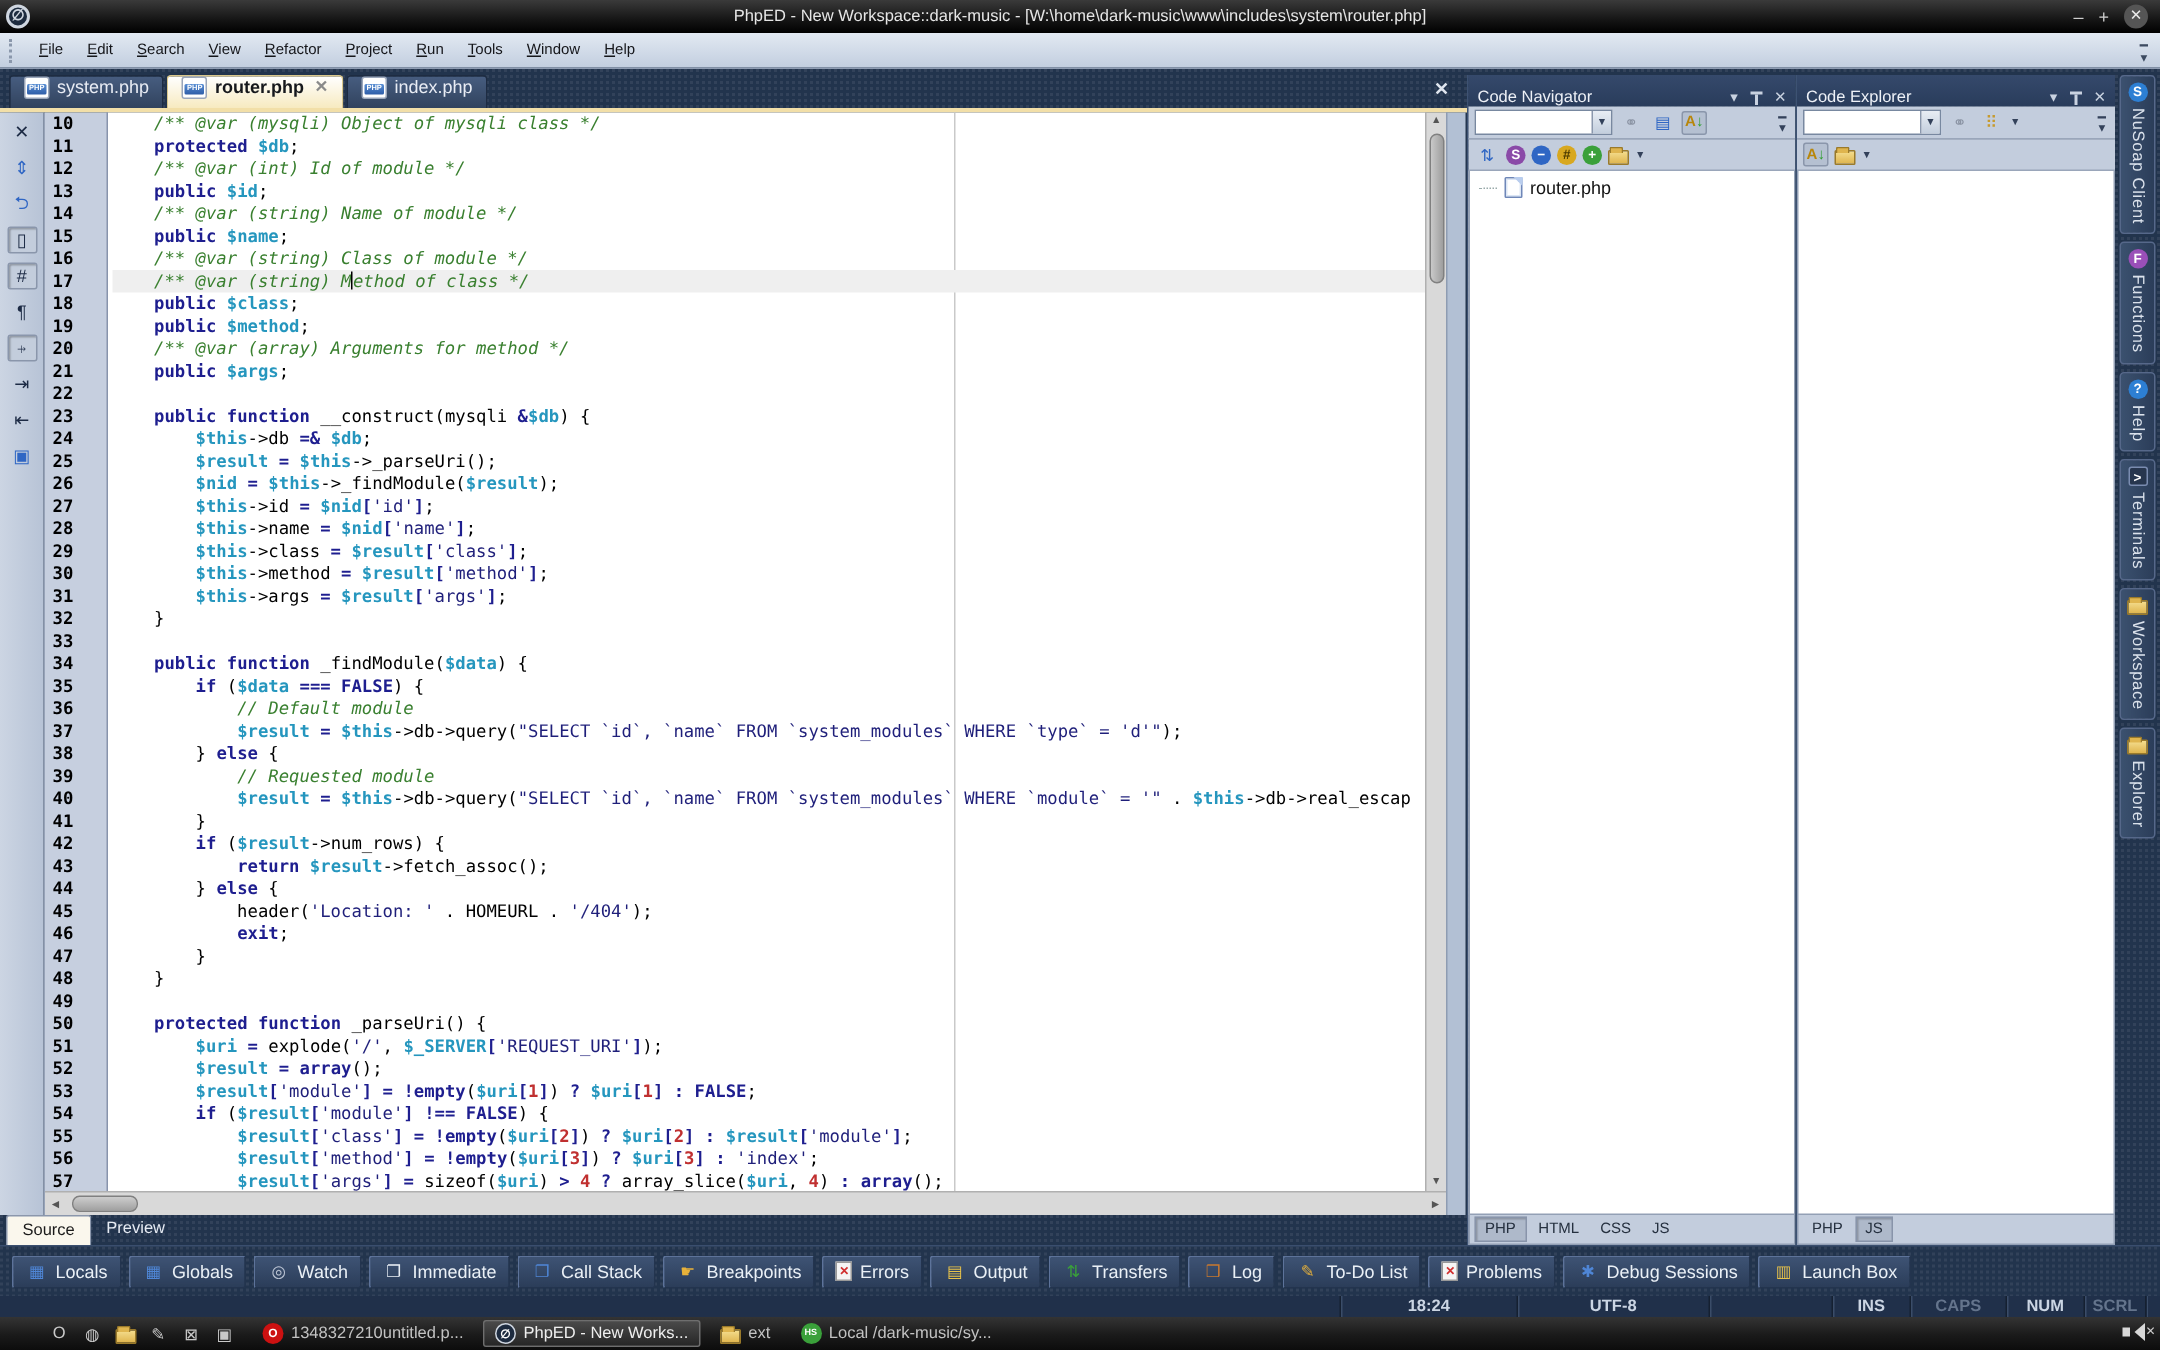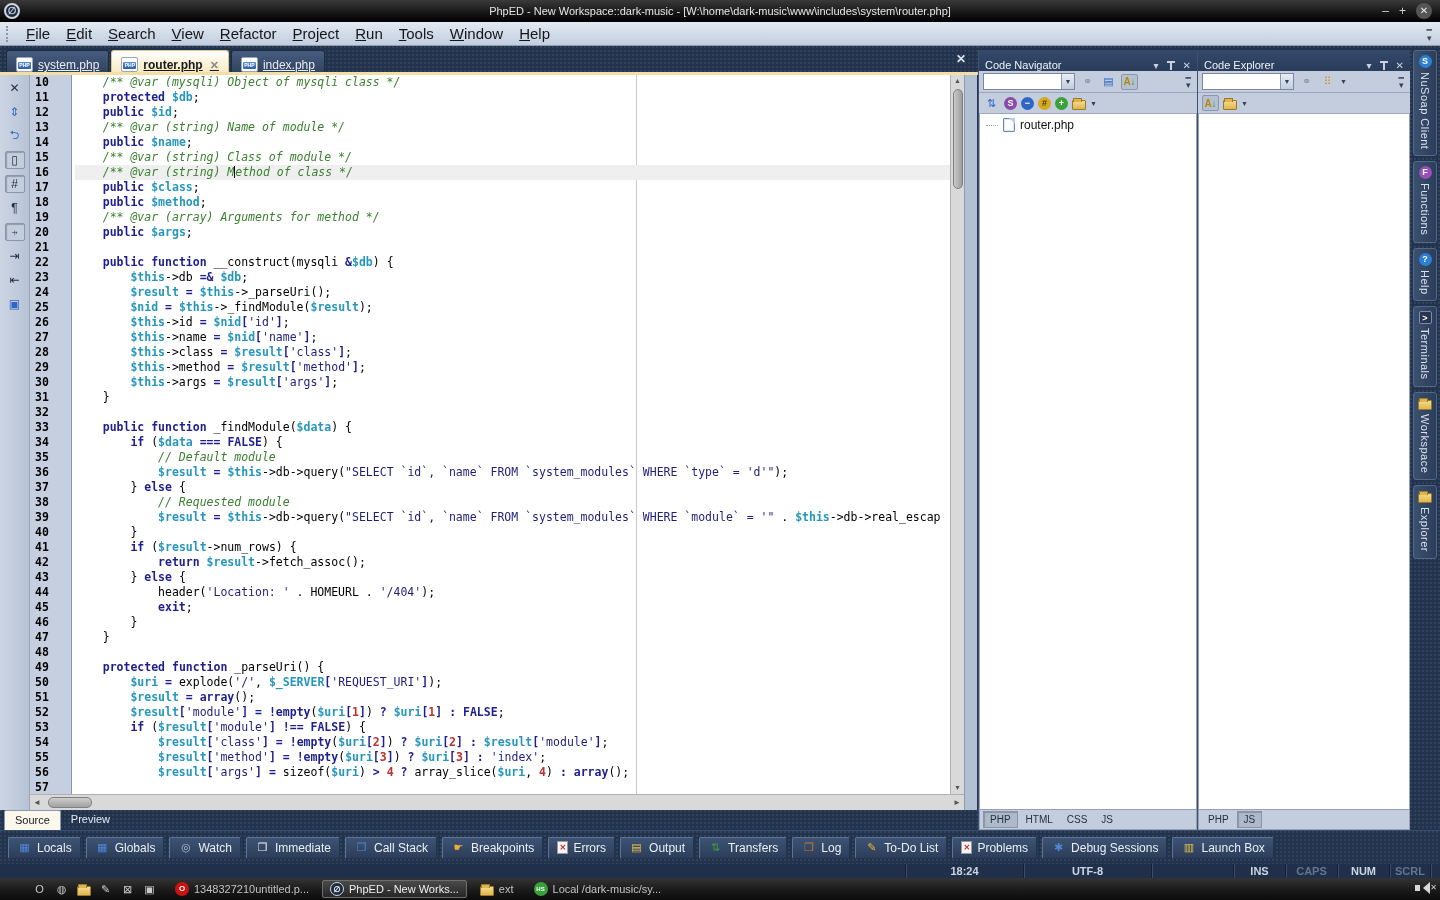--- a/index.html
+++ b/index.html
@@ -10,32 +10,32 @@
   .titlebar { height:22px; display:flex; align-items:center; background:linear-gradient(#3a3a3a,#151515 60%,#000); color:#e6e6e6; font-size:11px; position:relative; }
   .titlebar .appicon { width:16px; height:16px; margin-left:4px; border-radius:50%; background:#1d2b3f; border:2px solid #cfd6e0; color:#cfd6e0; font-size:10px; line-height:12px; text-align:center; font-weight:bold; }
   .titlebar .title { position:absolute; left:0; right:0; text-align:center; pointer-events:none; }
   .wincontrols { margin-left:auto; display:flex; align-items:center; gap:10px; padding-right:8px; z-index:2; }
   .wincontrols span { color:#cfcfcf; font-size:12px; cursor:default; }
   .wincontrols .close { width:16px;height:16px;border-radius:50%;background:#555;color:#eee;text-align:center;line-height:15px;font-size:10px; }
 
   
   .menubar { height:24px; display:flex; align-items:center; background:linear-gradient(#e2e9f2,#c2cedf); border-bottom:1px solid #8e9cb2; padding-left:6px; }
   .menugrip { width:4px; height:16px; border-left:2px dotted #8a97ab; margin-right:8px; }
-  .menu-item { font-size:15px; color:#15161a; padding:3px 8px; }
+  .menu-item { font-size:10px; color:#15161a; padding:3px 8px; }
   .menu-item u { text-decoration:underline; }
   .menu-overflow { margin-left:auto; margin-right:8px; color:#3c4a60; font-size:9px; line-height:8px; text-align:center; }
 
   
   .mainrow { display:flex; height:784px; }
   .dotbg { background-color:#22344d; background-image:radial-gradient(circle at 1px 1px, rgba(255,255,255,.07) 1px, transparent 1.3px); background-size:4px 4px; }
 
   
   .edcol { width:978px; display:flex; flex-direction:column; }
   .tabbar { height:26px; display:flex; align-items:flex-end; padding-left:6px; position:relative; }
-  .tab { height:22px; display:flex; align-items:flex-end; gap:5px; padding:0 9px; font-size:12px; border-radius:3px 3px 0 0; margin-right:2px;text-decoration:underline; }
+  .tab { height:22px; display:flex; align-items:flex-start; gap:5px; padding:0 9px; font-size:12px; border-radius:3px 3px 0 0; margin-right:2px; }
   .tab.inactive { background:linear-gradient(#475d80,#31435e); color:#e8ecf4; border:1px solid #1e2c42; border-bottom:none; }
   .tab.active { background:linear-gradient(#ffffff,#f7eac0); color:#16181c; font-weight:bold; border:1px solid #d9c78c; border-bottom:none; }
   .tab .closex { color:#8a8a8a; font-weight:bold; font-size:11px; margin-left:2px; }
   .phpfile { width:17px; height:15px; background:#fff; border:1px solid #9aa6ba; border-radius:2px; position:relative; }
   .phpfile i { position:absolute; left:1px; right:1px; top:4px; height:7px; background:linear-gradient(#5a8fd4,#2f5ea8); color:#fff; font-style:normal; font-size:5px; font-weight:bold; text-align:center; line-height:7px; border-radius:1px; }
   .tabbar-close { position:absolute; right:12px; top:6px; color:#dfe5ee; font-size:12px; font-weight:bold; }
   .wheatline { height:3px; background:#f2dfa8; }
 
   .edbody { display:flex; height:735px; }
   .lefttools { width:30px; background:linear-gradient(90deg,#ccd5e3,#b7c3d6); border-right:1px solid #97a3b8; display:flex; flex-direction:column; align-items:center; padding-top:4px; gap:6px; }
@@ -255,20 +255,21 @@
               <div class="codeline">53</div>
               <div class="codeline">54</div>
               <div class="codeline">55</div>
               <div class="codeline">56</div>
               <div class="codeline">57</div>
             </div>
           <div class="code" id="codearea">
             <div class="marginline"></div>
           <div class="codeline"><span>    </span><span class="seg-c">/** @var (mysqli) Object of mysqli class */</span></div>
               <div class="codeline"><span>    </span><span class="seg-k">protected</span><span> </span><span class="seg-v">$db</span><span>;</span></div>
+              <div class="codeline"><span>    </span><span class="seg-c">/** @var (int) Id of module */</span></div>
               <div class="codeline"><span>    </span><span class="seg-k">public</span><span> </span><span class="seg-v">$id</span><span>;</span></div>
               <div class="codeline"><span>    </span><span class="seg-c">/** @var (string) Name of module */</span></div>
               <div class="codeline"><span>    </span><span class="seg-k">public</span><span> </span><span class="seg-v">$name</span><span>;</span></div>
               <div class="codeline"><span>    </span><span class="seg-c">/** @var (string) Class of module */</span></div>
               <div class="codeline current"><span>    </span><span class="seg-c">/** @var (string) M</span><span class="cursorbar"></span><span class="seg-c">ethod of class */</span></div>
               <div class="codeline"><span>    </span><span class="seg-k">public</span><span> </span><span class="seg-v">$class</span><span>;</span></div>
               <div class="codeline"><span>    </span><span class="seg-k">public</span><span> </span><span class="seg-v">$method</span><span>;</span></div>
               <div class="codeline"><span>    </span><span class="seg-c">/** @var (array) Arguments for method */</span></div>
               <div class="codeline"><span>    </span><span class="seg-k">public</span><span> </span><span class="seg-v">$args</span><span>;</span></div>
               <div class="codeline"></div>
@@ -497,21 +498,21 @@
     </div>
   </div>
 
 <div class="statusbar">
   <div class="sfill"></div>
   <div class="sseg" style="width:118px">18:24</div>
   <div class="sseg" style="width:128px">UTF-8</div>
   <div class="sseg" style="width:82px"></div>
   <div id="statusflags" style="display:flex;height:100%">
       <div class="sseg" style="width: 52px;">INS</div>
-      <div class="sseg dim" style="width: 52px;">CAPS</div>
+      <div class="sseg dim" style="width: 64px;">CAPS</div>
       <div class="sseg" style="width: 52px;">NUM</div>
       <div class="sseg dim" style="width: 41px;">SCRL</div>
     </div>
   <div class="sseg" style="width:10px"></div>
 </div>
 
 <div class="taskbar">
   <div class="ql" id="quicklaunch">
       <span class="qlico">O</span>
       <span class="qlico">◍</span>

